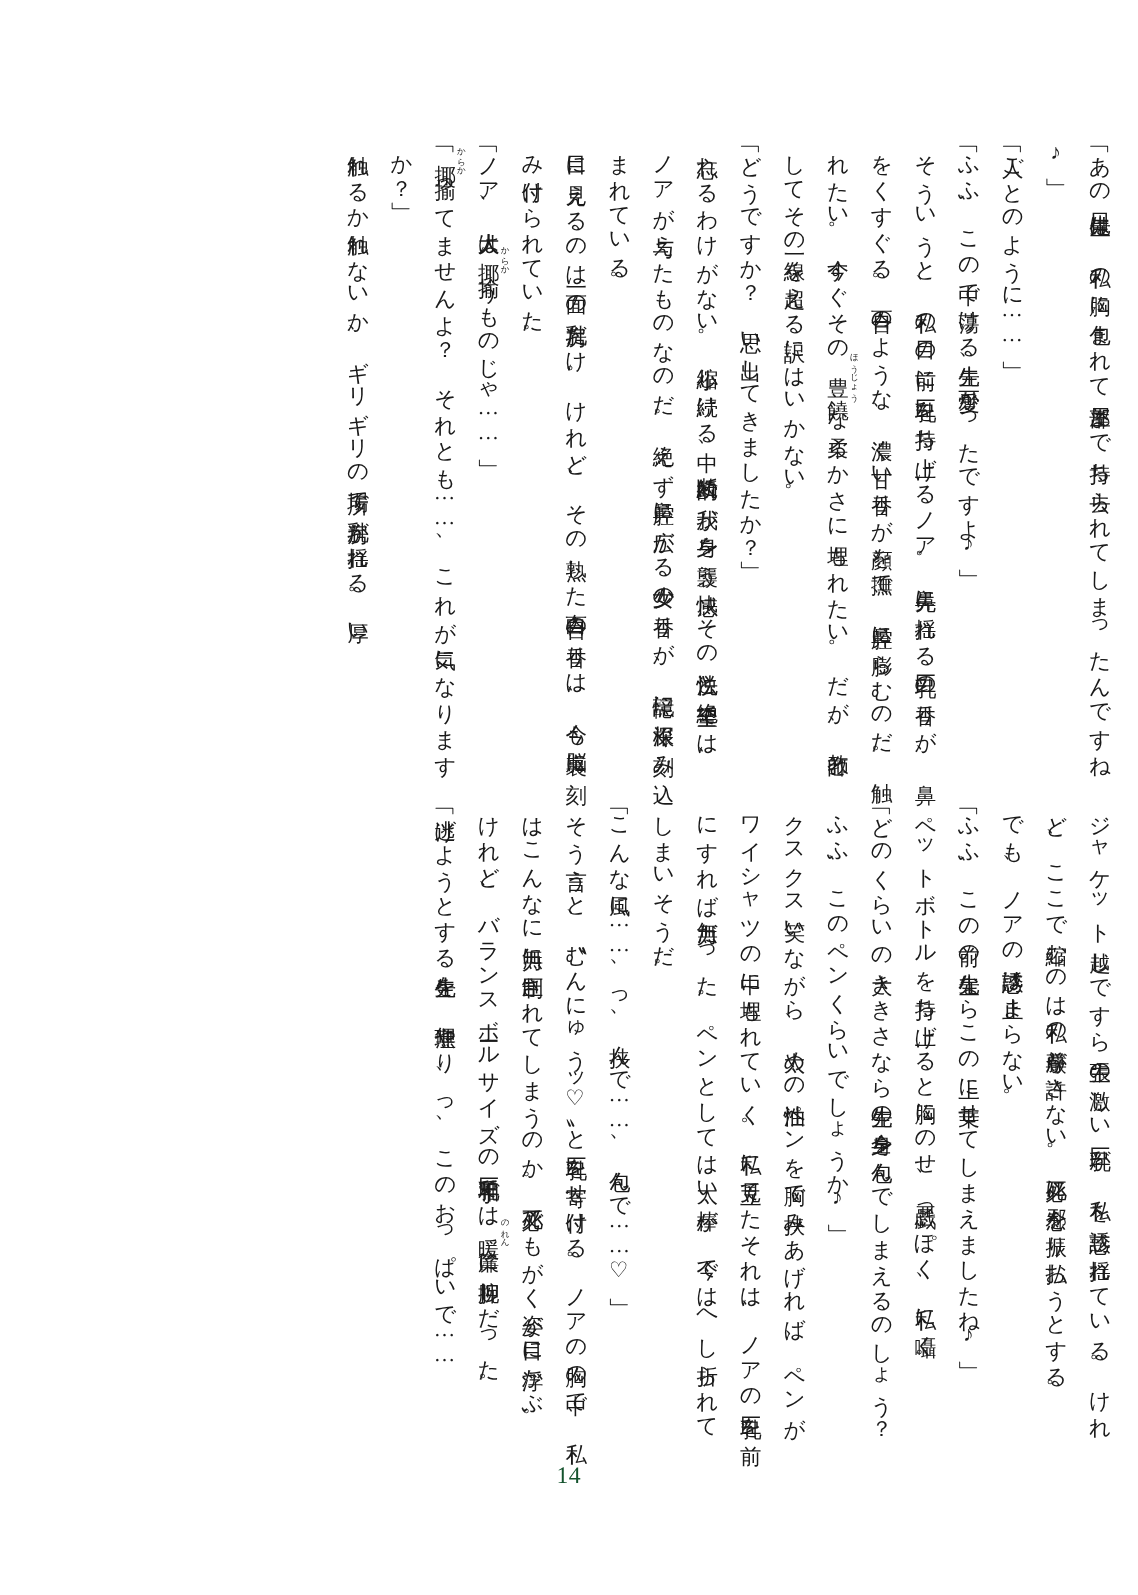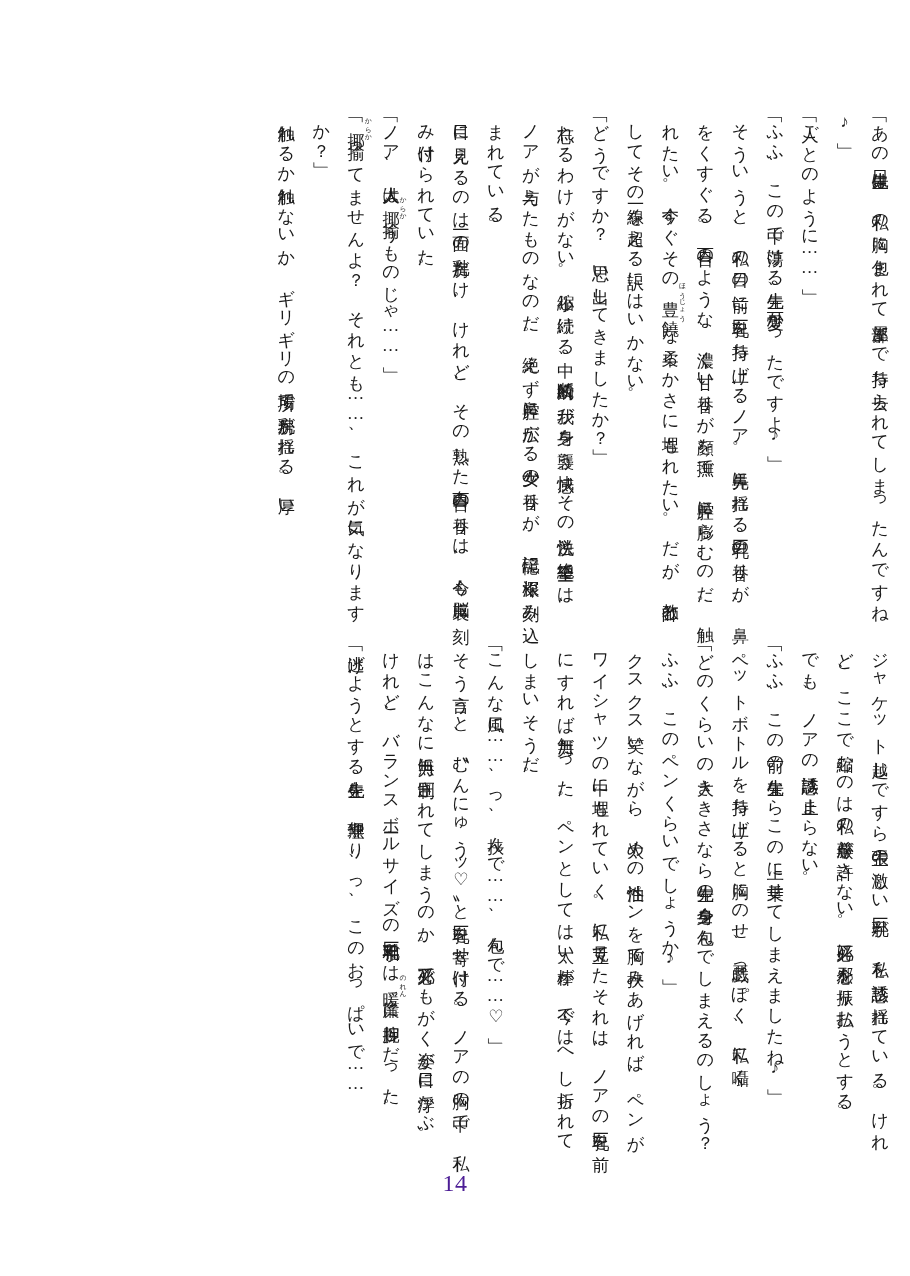--- a/index.html
+++ b/index.html
@@ -61,23 +61,23 @@
     font-family: "Liberation Serif", "DejaVu Serif", serif;
   }
 
   
   .folio {
     position: absolute;
     left: 0;
     right: 0;
     top: 1170px;
     text-align: center;
-    font-size: 24px;
+    font-size: 19px;
     letter-spacing: 0.02em;
-    color: #4c1d95;
+    color: #14532d;
     font-family: "Liberation Serif", "DejaVu Serif", serif;
   }
 </style>
 </head>
 <body>
 
 <div class="page">
 
   <div class="vblock" id="block-upper">
     <p class="para">「あの日先生は、私の胸に包まれて部屋まで持ち去られてしまったんですね♪」</p>

